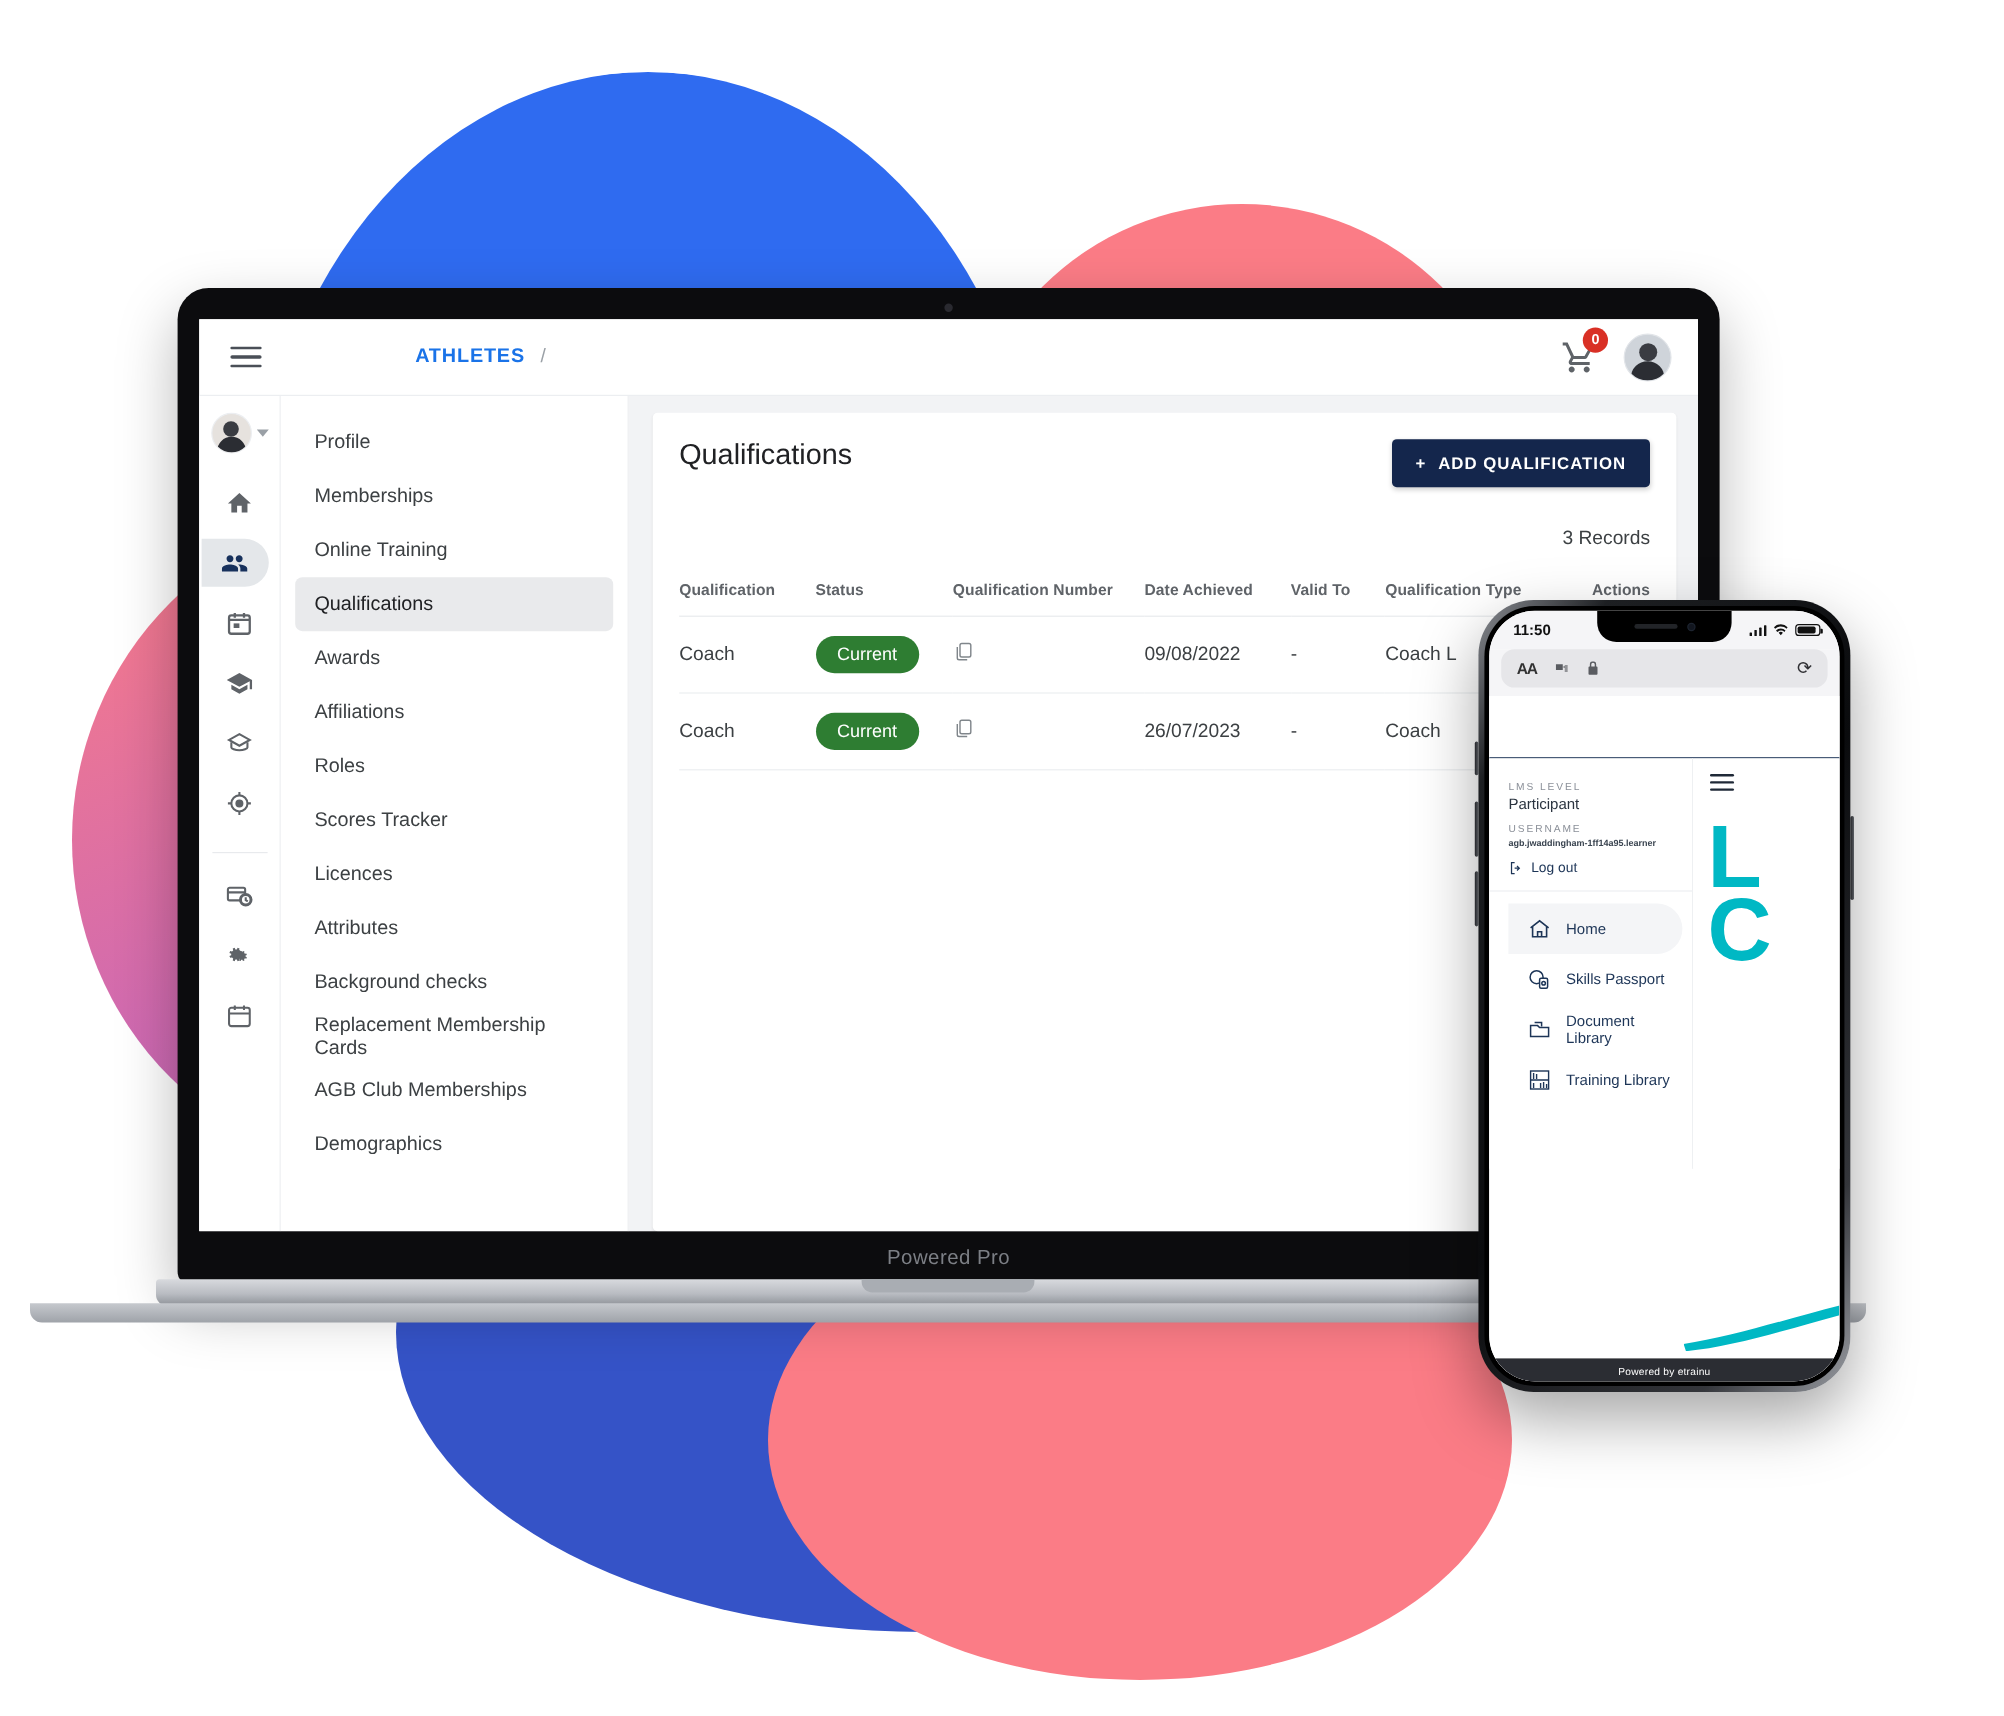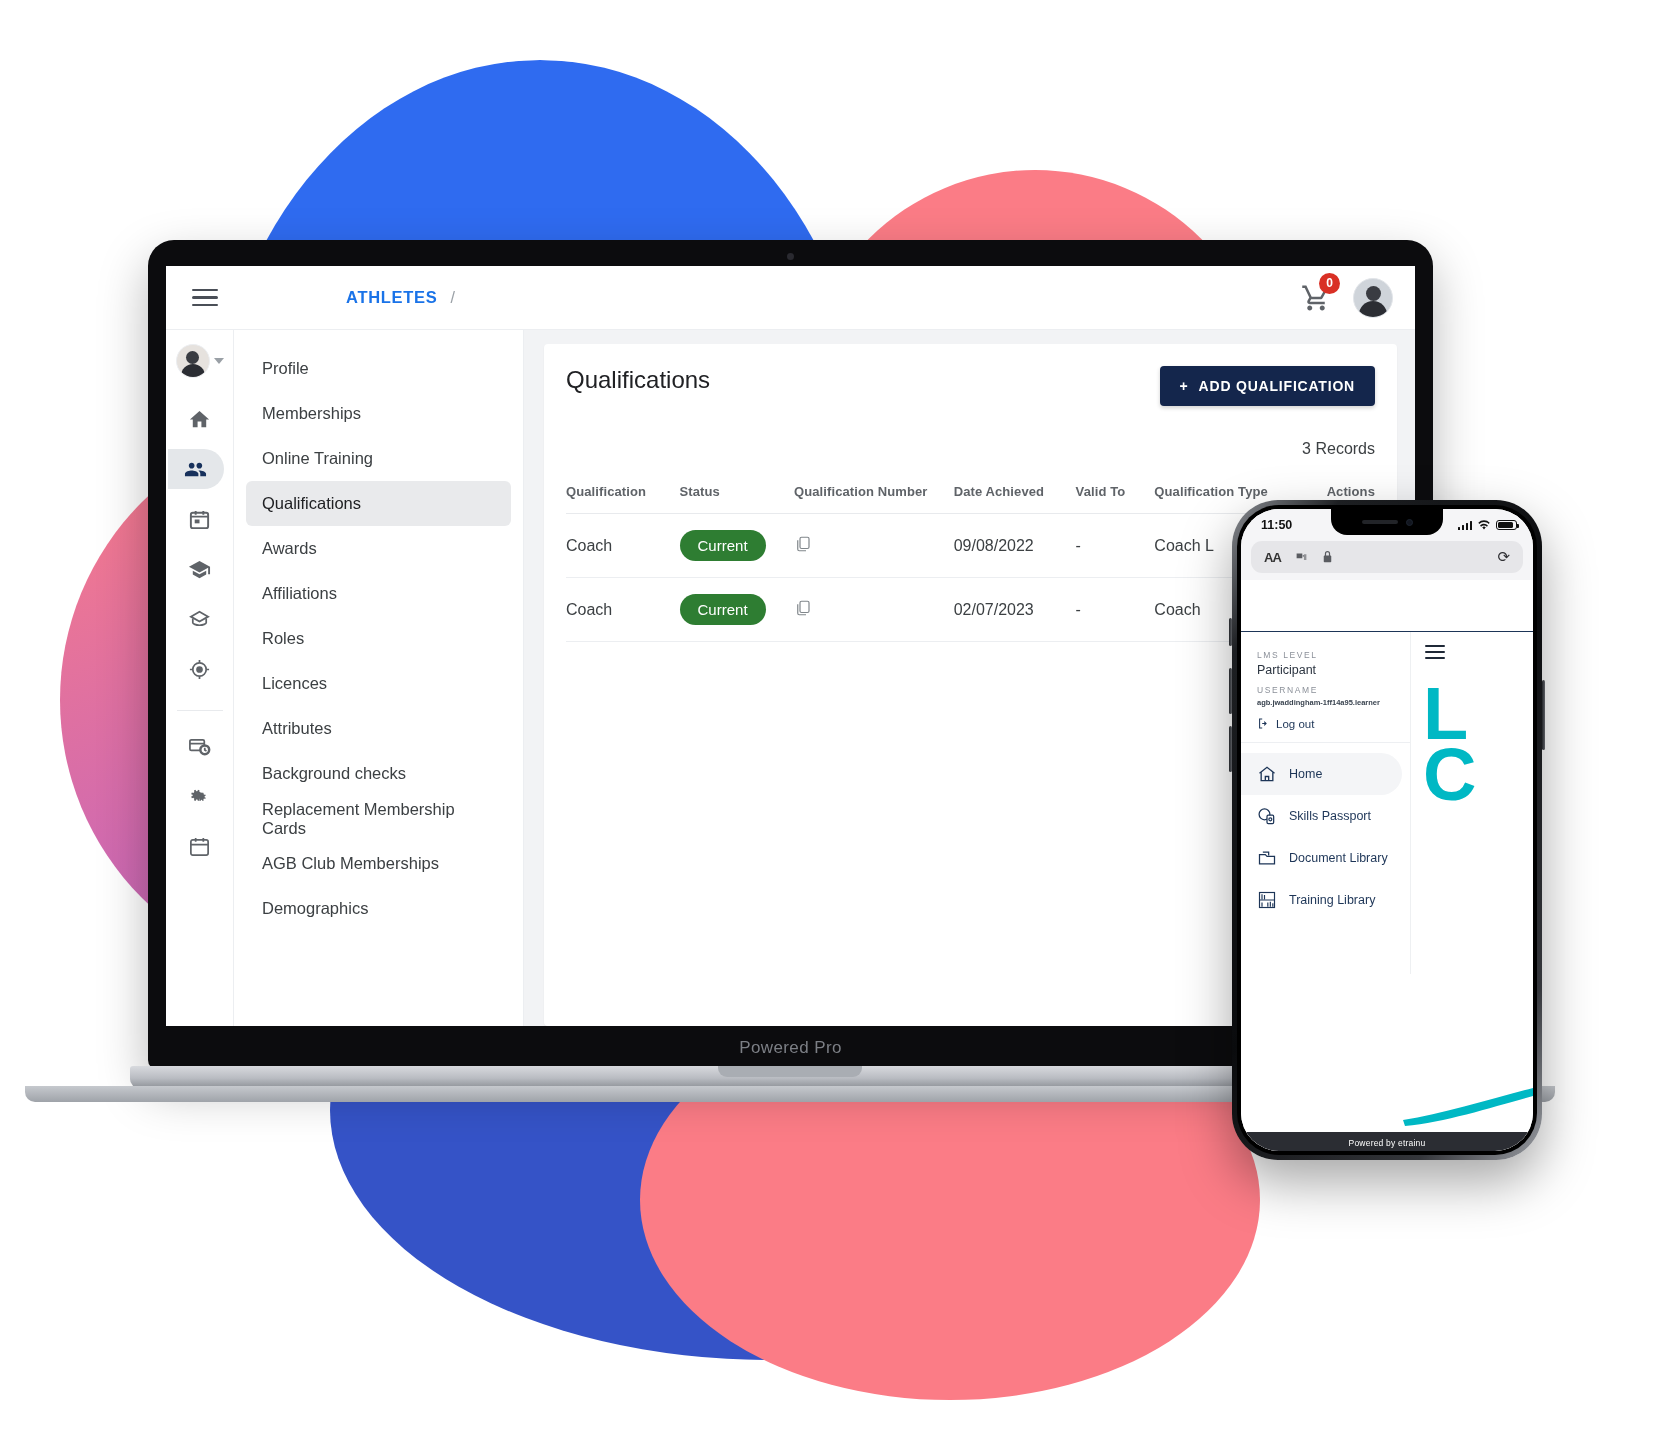--- a/index.html
+++ b/index.html
@@ -193,21 +193,21 @@
   .aa { font-size: 13px; letter-spacing: -1px; font-weight: bold; color: #333; }
   .reload { margin-left: auto; color: #2f2f33; font-size: 15px; }
   .ph-page { background: #fff; height: 100%; position: relative; }
   .ph-white-gap { height: 52px; background: #fff; border-bottom: 1px solid #1d3557; }
   .ph-app { display: flex; height: 342px; }
   .ph-drawer { width: 170px; background: #fff; flex: 0 0 170px; padding: 18px 0 0 16px; border-right: 1px solid #eef0f2; }
   .ph-lbl { font-size: 8.5px; letter-spacing: 1.6px; color: #8b9099; margin-bottom: 3px; }
   .ph-val { font-size: 12.5px; color: #2b3440; margin-bottom: 8px; }
   .ph-user { font-size: 7.5px; color: #3a4450; margin-bottom: 10px; font-weight: bold; }
   .ph-logout { display: flex; align-items: center; gap: 6px; font-size: 11.5px; color: #1d3557; padding-bottom: 12px; }
-  .ph-menu { border-top: 1px solid #edeff2; padding-top: 10px; margin-left: -16px; }
+  .ph-menu { border-top: 1px solid #edeff2; padding-top: 10px; margin-left: -16px; padding-left: 16px; }
   .ph-mi { display: flex; align-items: center; gap: 12px; height: 42px; padding-left: 16px; margin-right: 8px; border-radius: 0 21px 21px 0; color: #1d3557; font-size: 12.5px; }
   .ph-mi.active { background: #f4f5f7; }
   .ph-mi svg { width: 20px; height: 20px; flex: 0 0 20px; }
   .ph-main { flex: 1; background: #fff; min-width: 0; }
   .ph-main-top { height: 40px; display: flex; align-items: center; padding-left: 14px; }
   .ph-burger { width: 20px; display: flex; flex-direction: column; gap: 4px; }
   .ph-burger span { height: 2.2px; background: #1f2937; display: block; border-radius: 2px; }
   .ph-welcome { padding: 6px 0 0 14px; }
   .ph-welcome h2 { font-size: 25px; line-height: 1.08; color: #141821; font-weight: bold; }
   .ph-welcome .sub { font-size: 13px; color: #1f2937; margin-top: 8px; }
@@ -347,20 +347,23 @@
                 <span>Qualifications</span>
               </div>
               <div class="subnav-item">
                 <span>Awards</span>
               </div>
               <div class="subnav-item">
                 <span>Affiliations</span>
               </div>
               <div class="subnav-item">
                 <span>Roles</span>
+              </div>
+              <div class="subnav-item">
+                <span>Scores Tracker</span>
               </div>
               <div class="subnav-item">
                 <span>Licences</span>
               </div>
               <div class="subnav-item">
                 <span>Attributes</span>
               </div>
               <div class="subnav-item">
                 <span>Background checks</span>
               </div>
@@ -410,21 +413,21 @@
                       <td class="col-type">Coach L</td>
                       <td class="col-actions"></td>
                     </tr>
                     <tr>
                       <td class="col-qual">Coach</td>
                       <td class="col-status"><span class="pill">Current</span></td>
                       <td class="col-num"><span class="copy-ico"><svg viewBox="0 0 24 24" width="18" height="18" fill="none" stroke="#80868b" stroke-width="1.6">
                             <rect x="8" y="3" width="12" height="15" rx="2"></rect>
                             <path d="M5 7v12a2 2 0 002 2h9"></path>
                           </svg></span></td>
-                      <td class="col-date">02/07/2023</td>
+                      <td class="col-date">26/07/2023</td>
                       <td class="col-valid">-</td>
                       <td class="col-type">Coach</td>
                       <td class="col-actions"></td>
                     </tr>
                   </tbody>
               </table>
             </div>
           </div>
         </div>
       </div>

